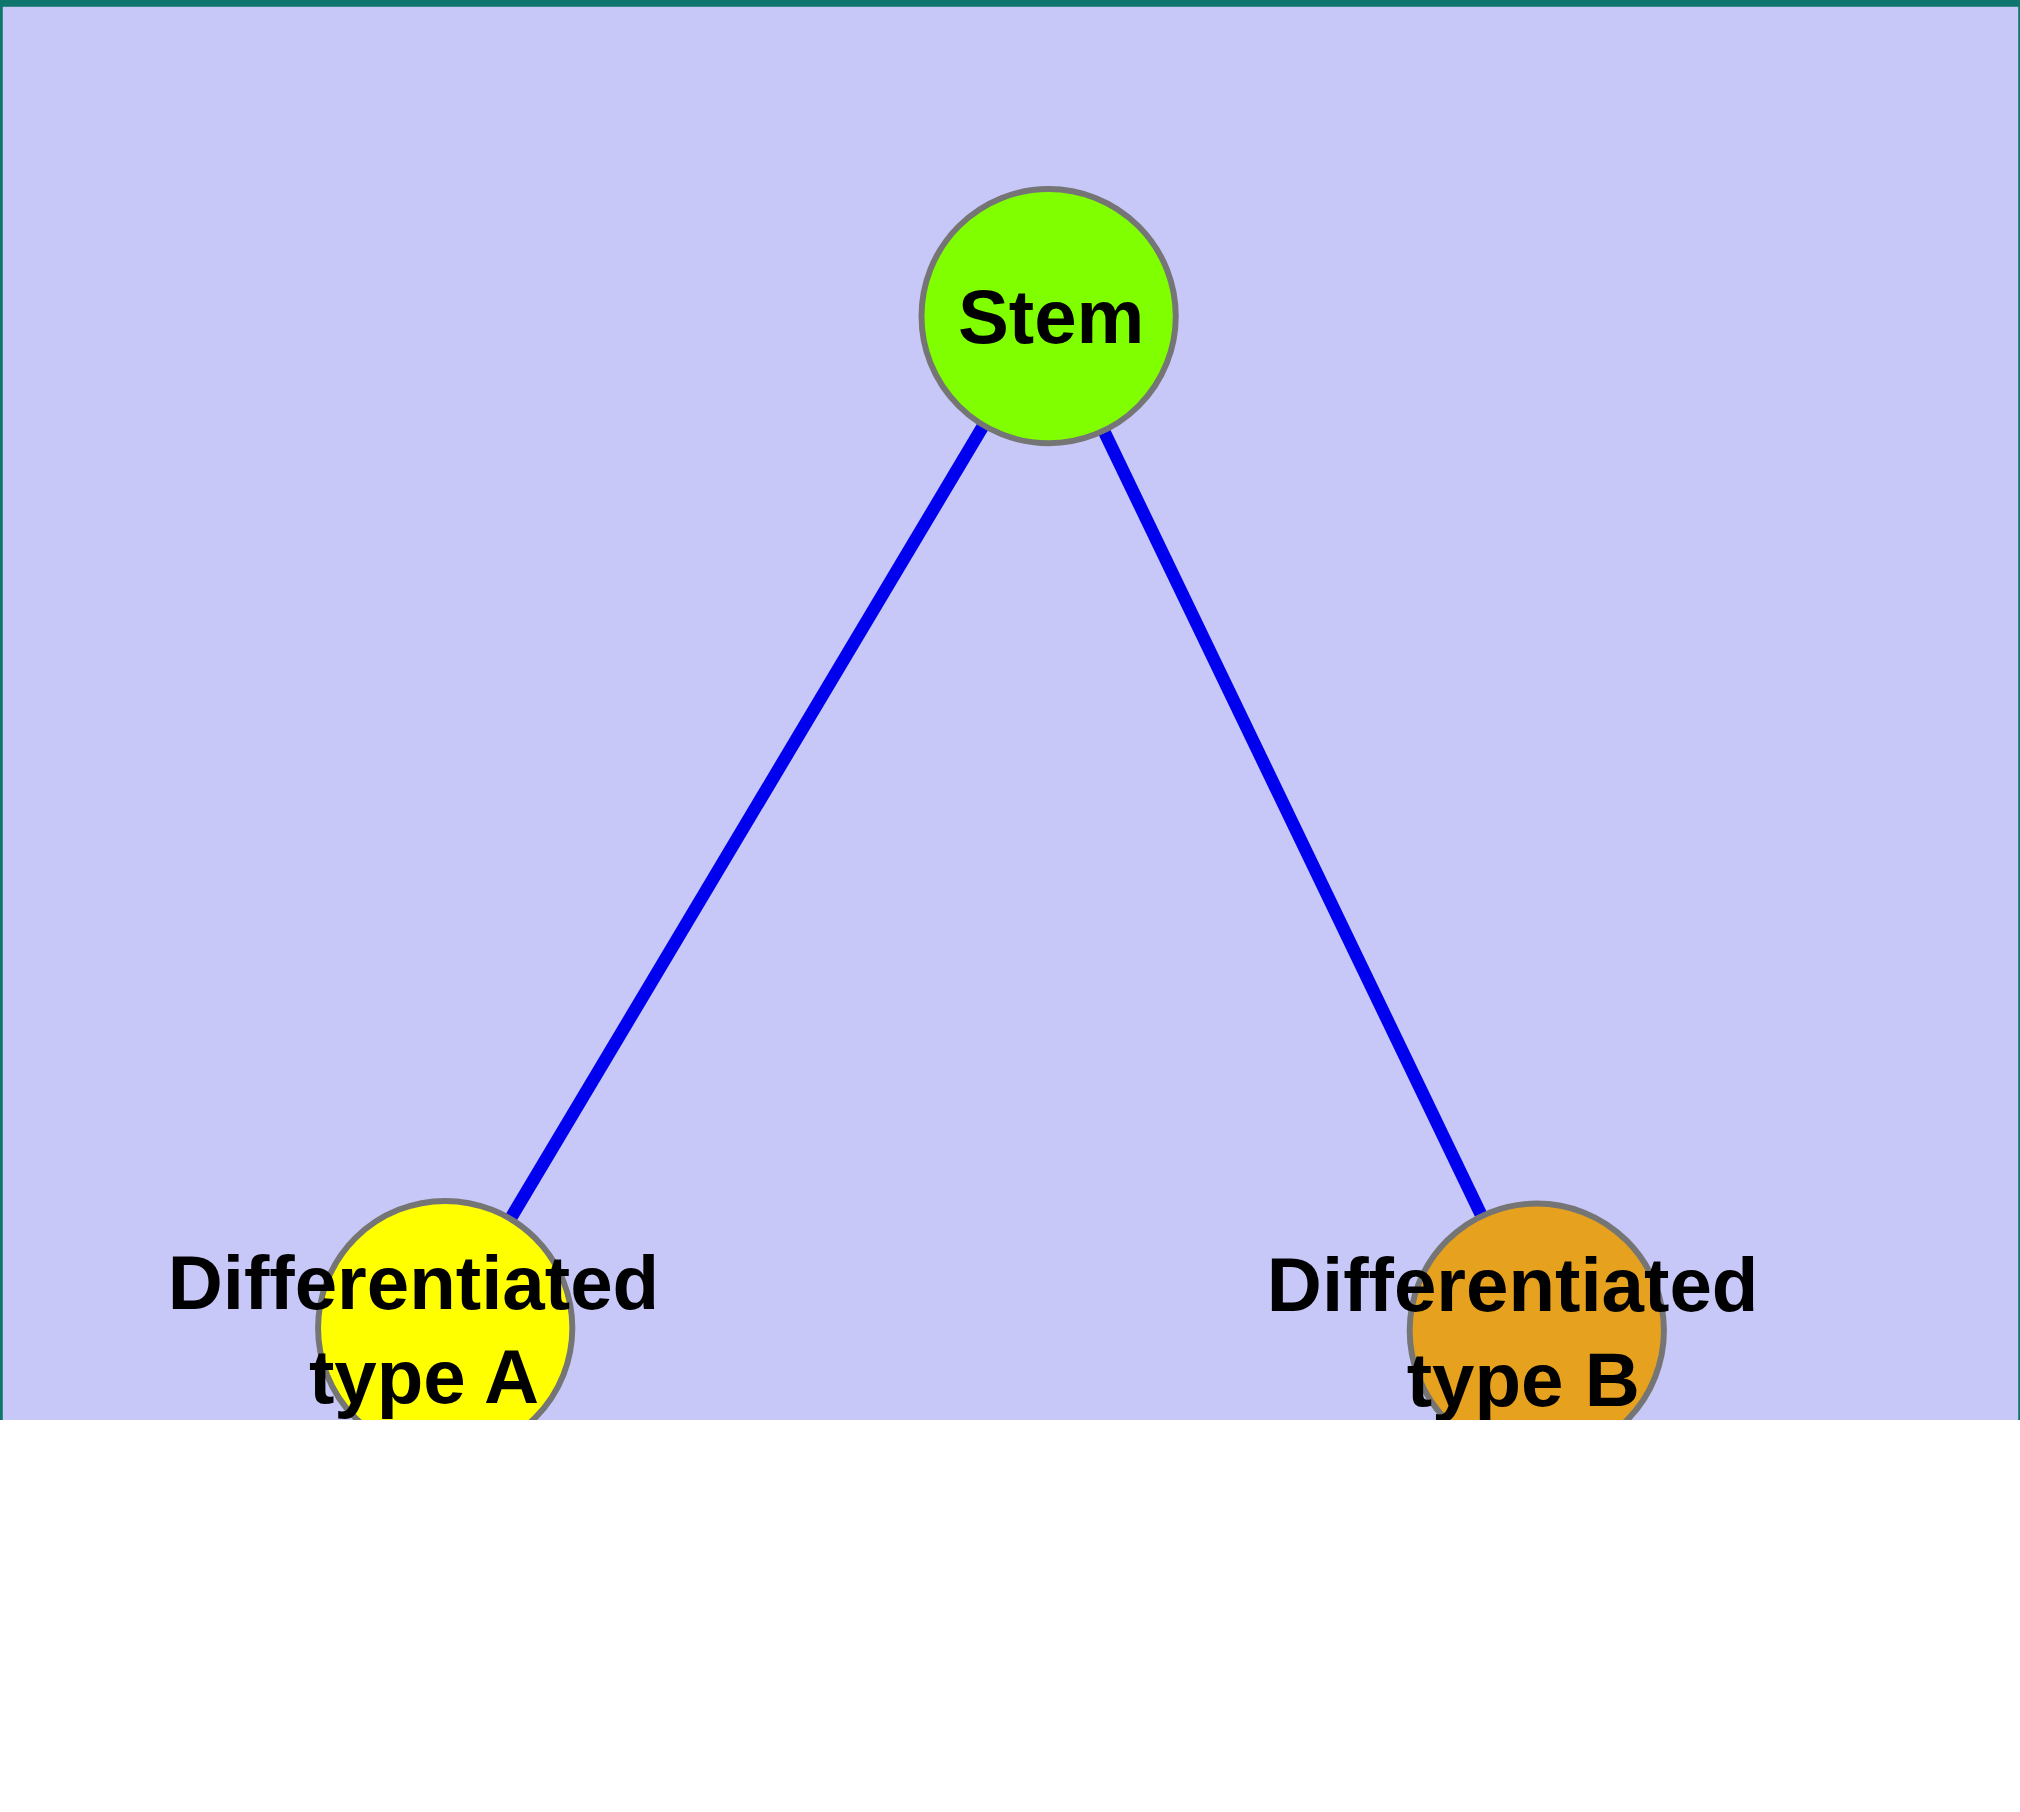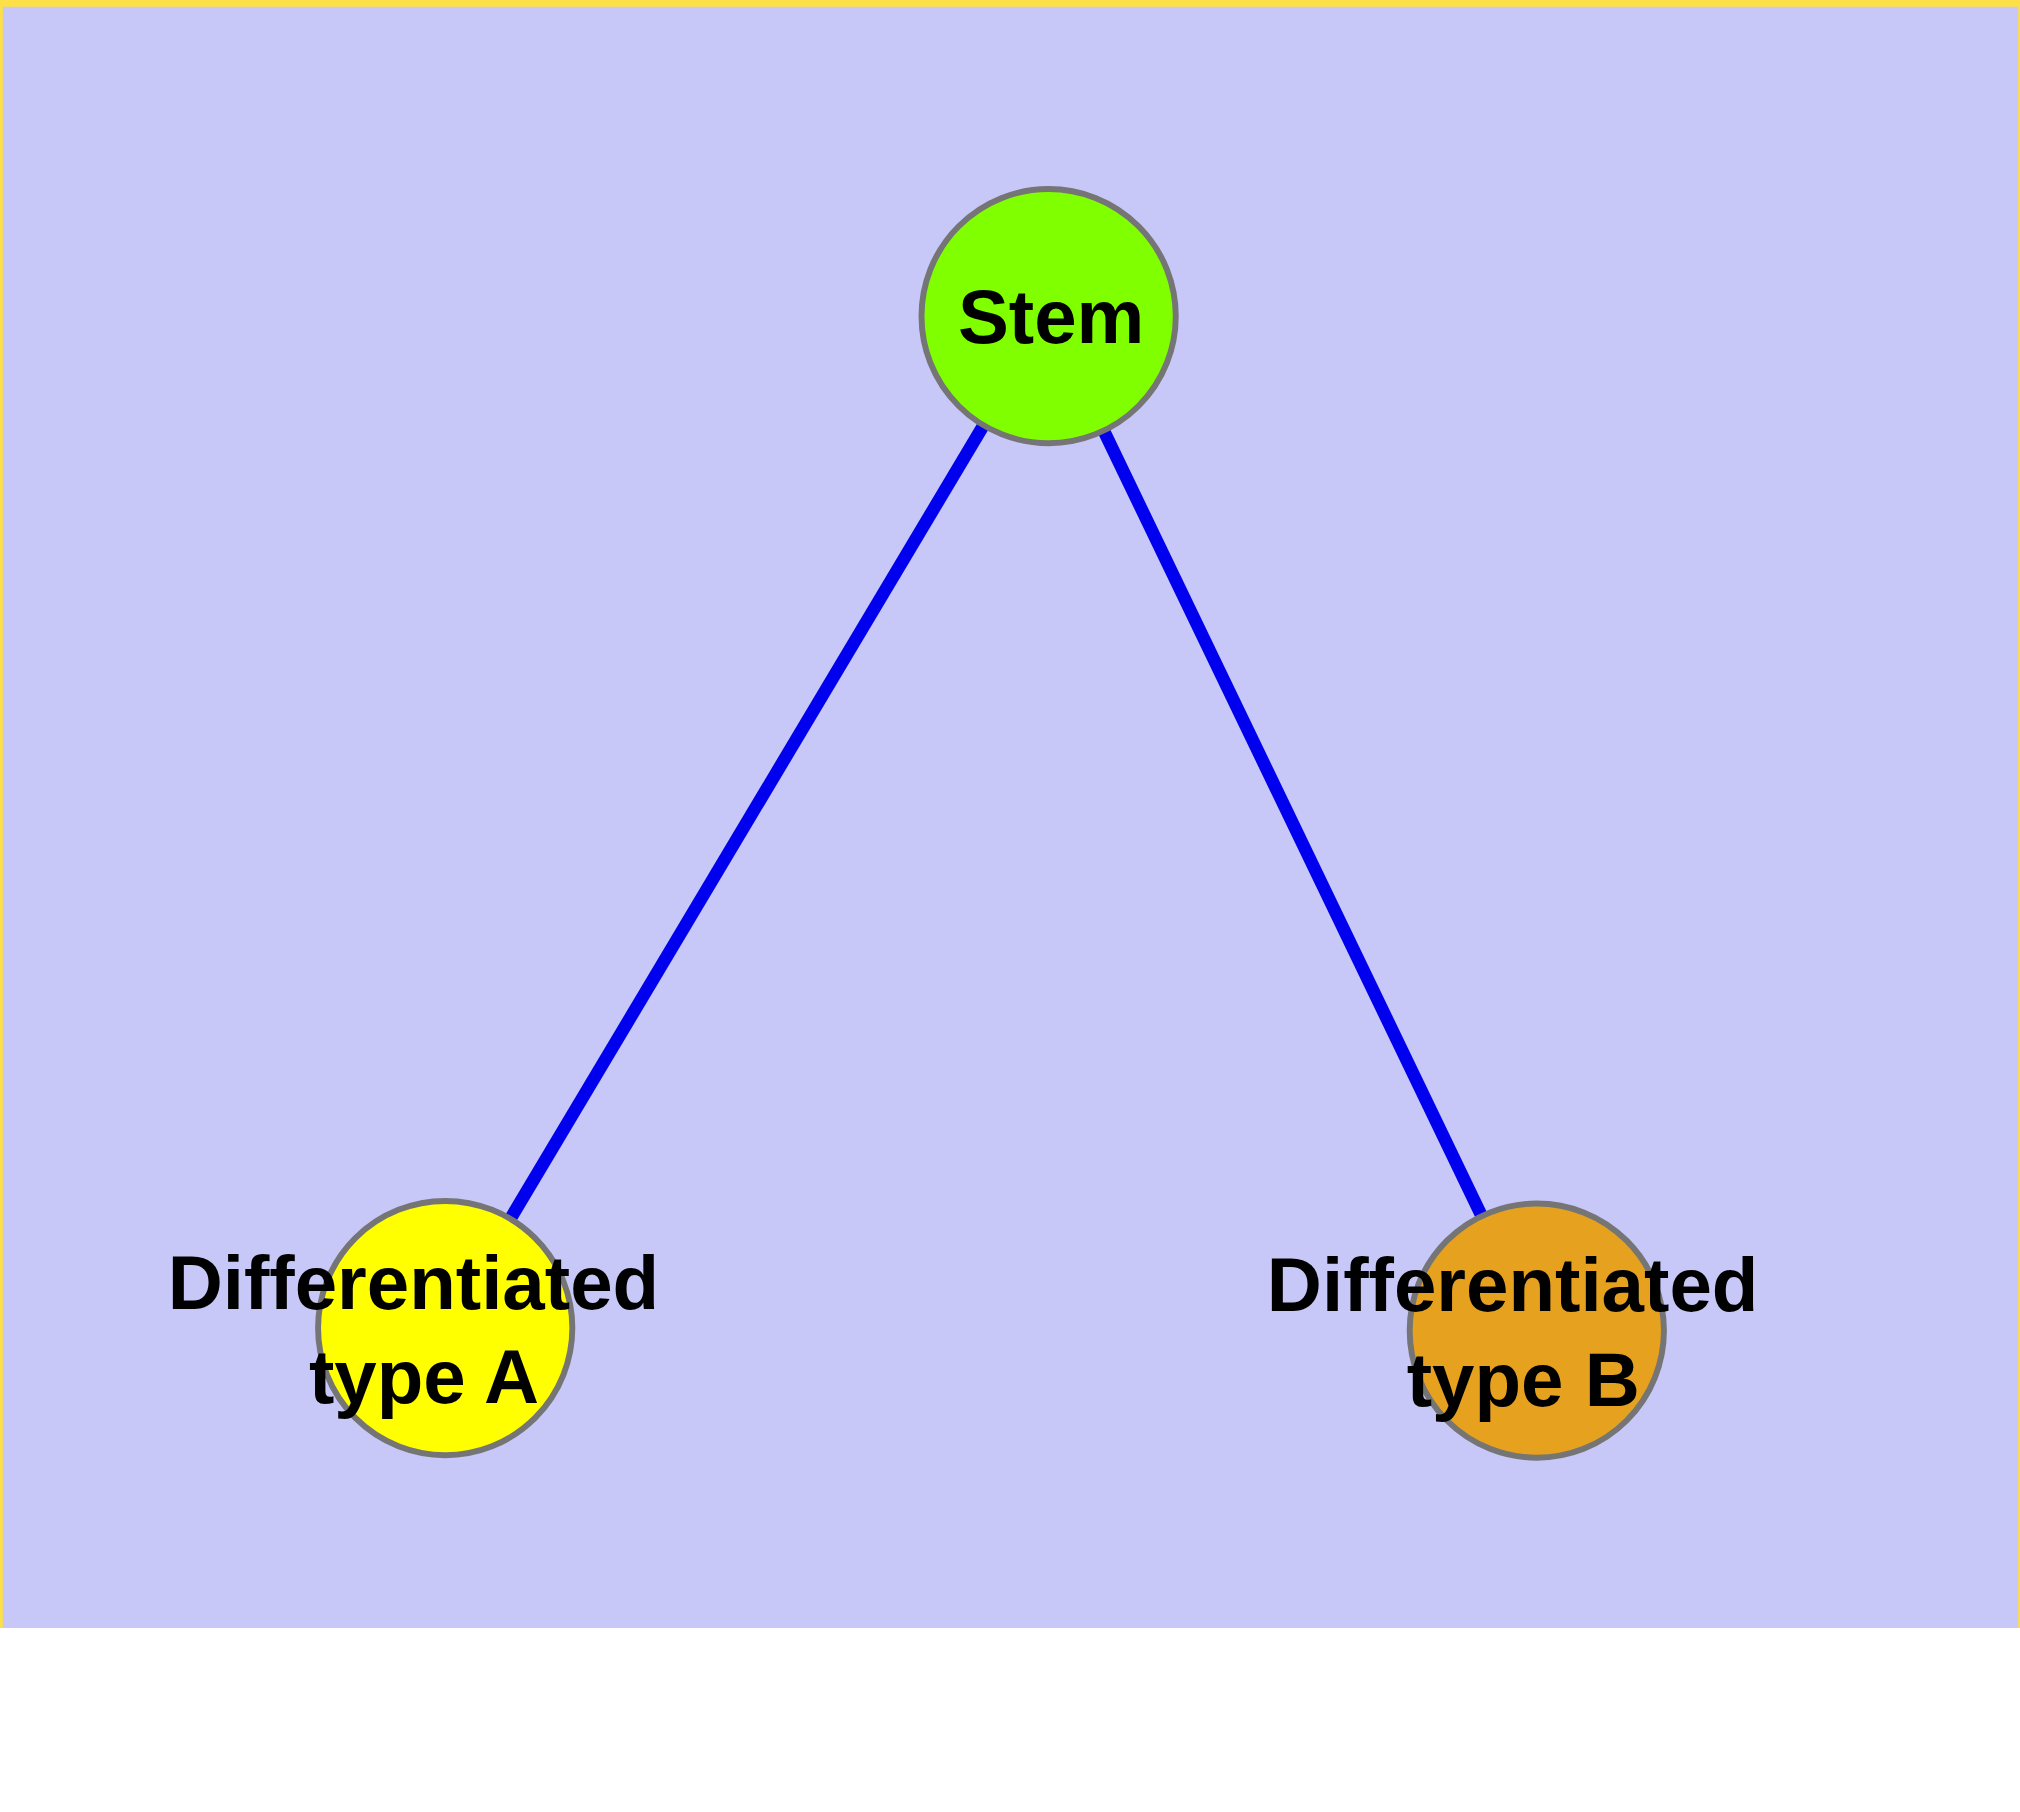--- a/index.html
+++ b/index.html
@@ -3,22 +3,22 @@
 <meta charset="utf-8">
 <style>
   html, body {
     margin: 0;
     padding: 0;
     background: #ffffff;
   }
   .page {
     position: relative;
     width: 2021px;
-    height: 1628px;
-    background: #fde047;
+    height: 1420px;
+    background: #0f766e;
     overflow: hidden;
   }
   .page svg {
     position: absolute;
     left: 0;
     top: 0;
     display: block;
   }
   .edge {
     stroke-width: 15;

